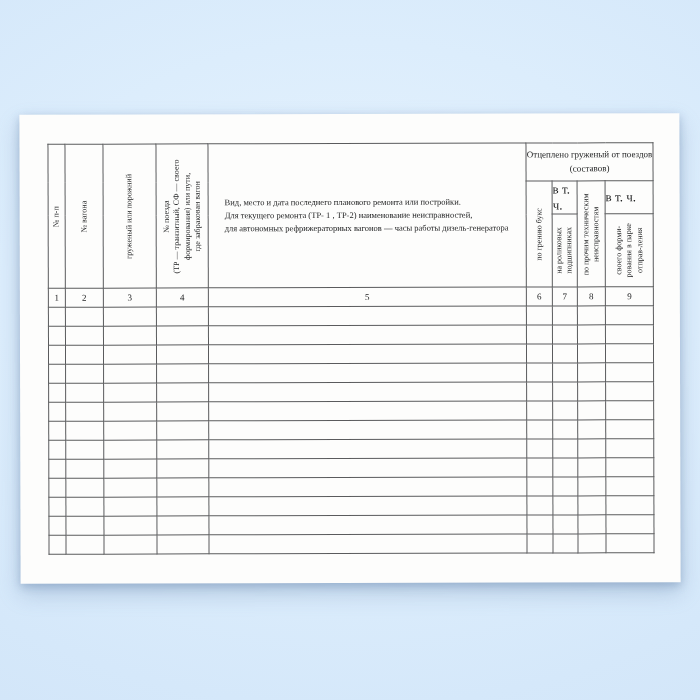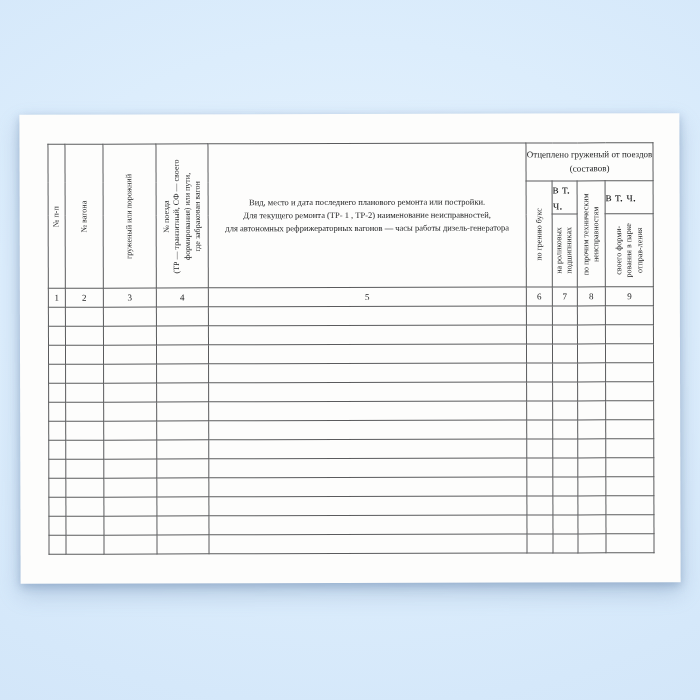--- a/index.html
+++ b/index.html
@@ -52,23 +52,22 @@
     white-space: pre-line;
     font-size: 8px;
     line-height: 1.3;
   }
   .w124 { width: 124px; }
   .w86  { width: 86px; }
   .w70  { width: 70px; }
   .c5 {
     font-size: 8.5px;
     line-height: 1.55;
-    text-align: center;
     white-space: pre-line;
-    padding: 0 2px;
+    padding: 0 16px;
   }
   .group {
     font-size: 9px;
     line-height: 1.45;
     text-align: center;
     padding: 2px 12px;
   }
   .sub {
     font-size: 13px;
     text-align: left;

